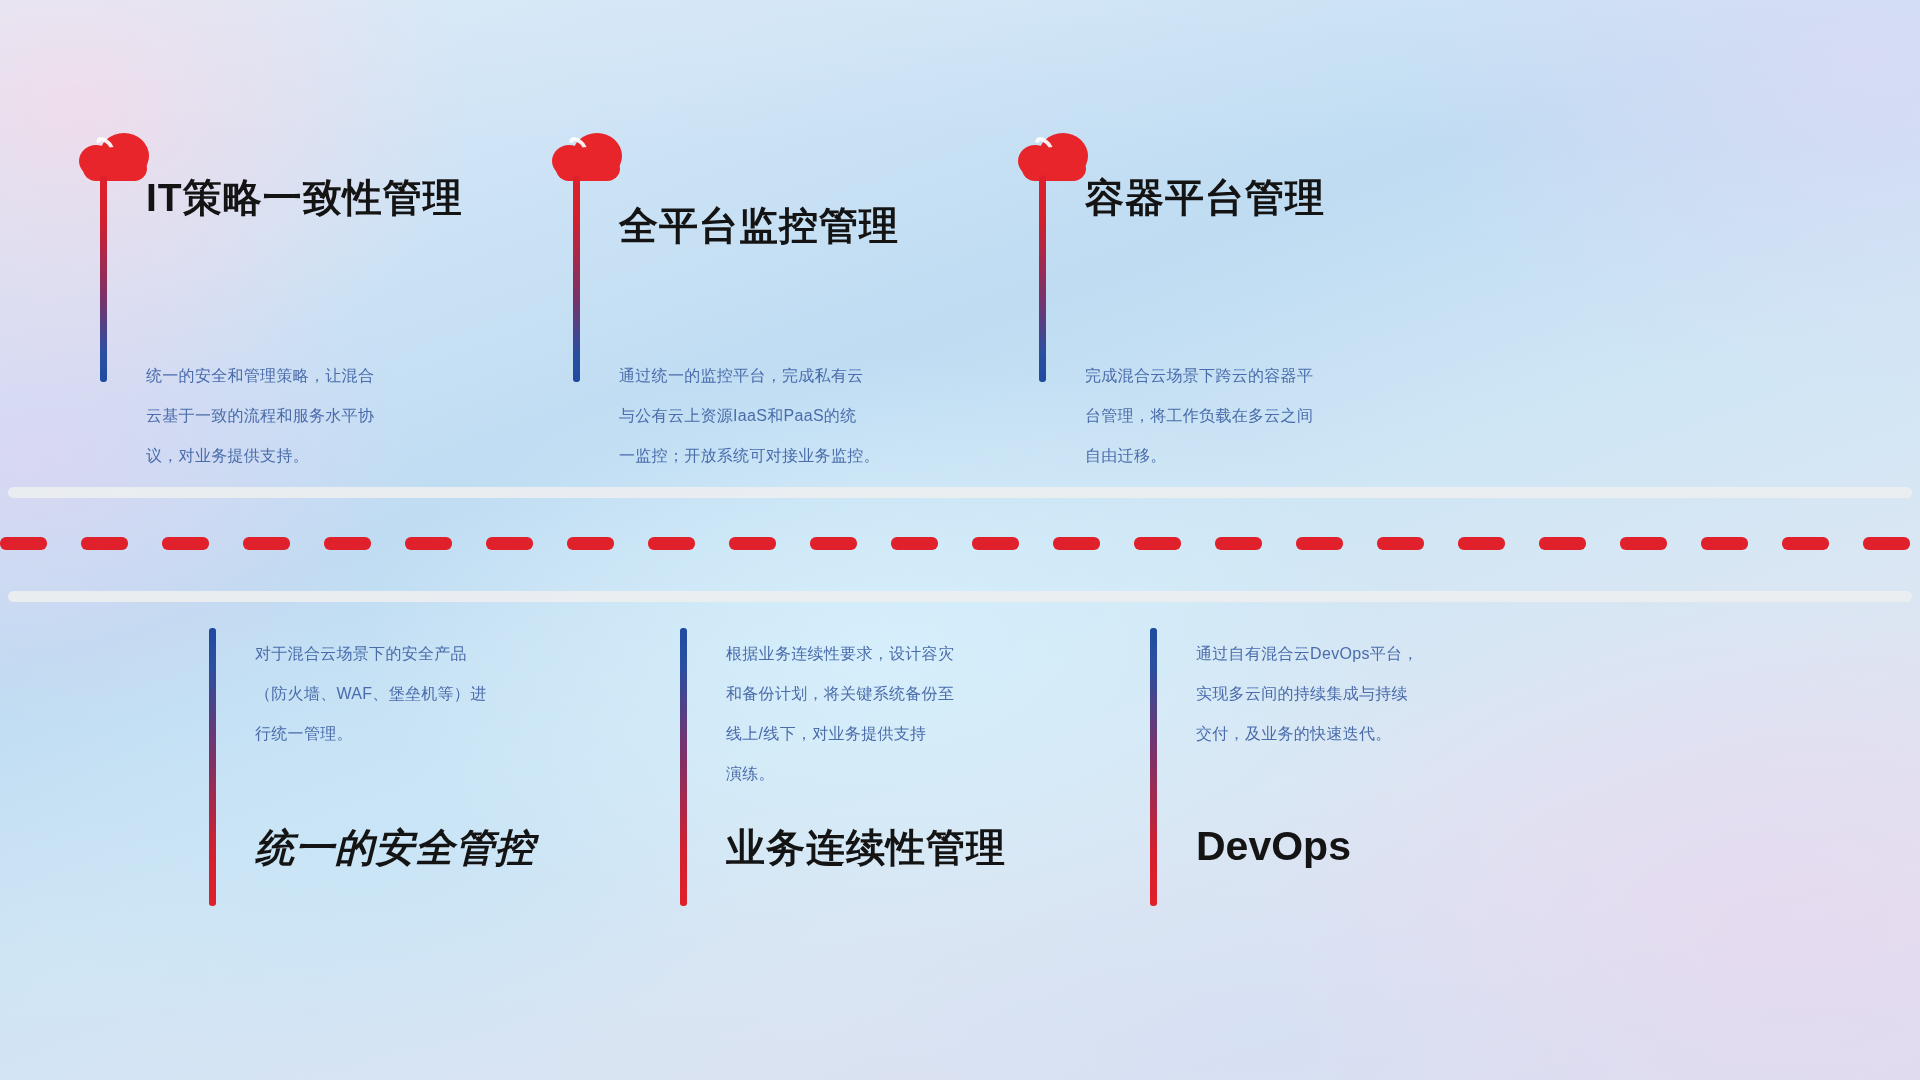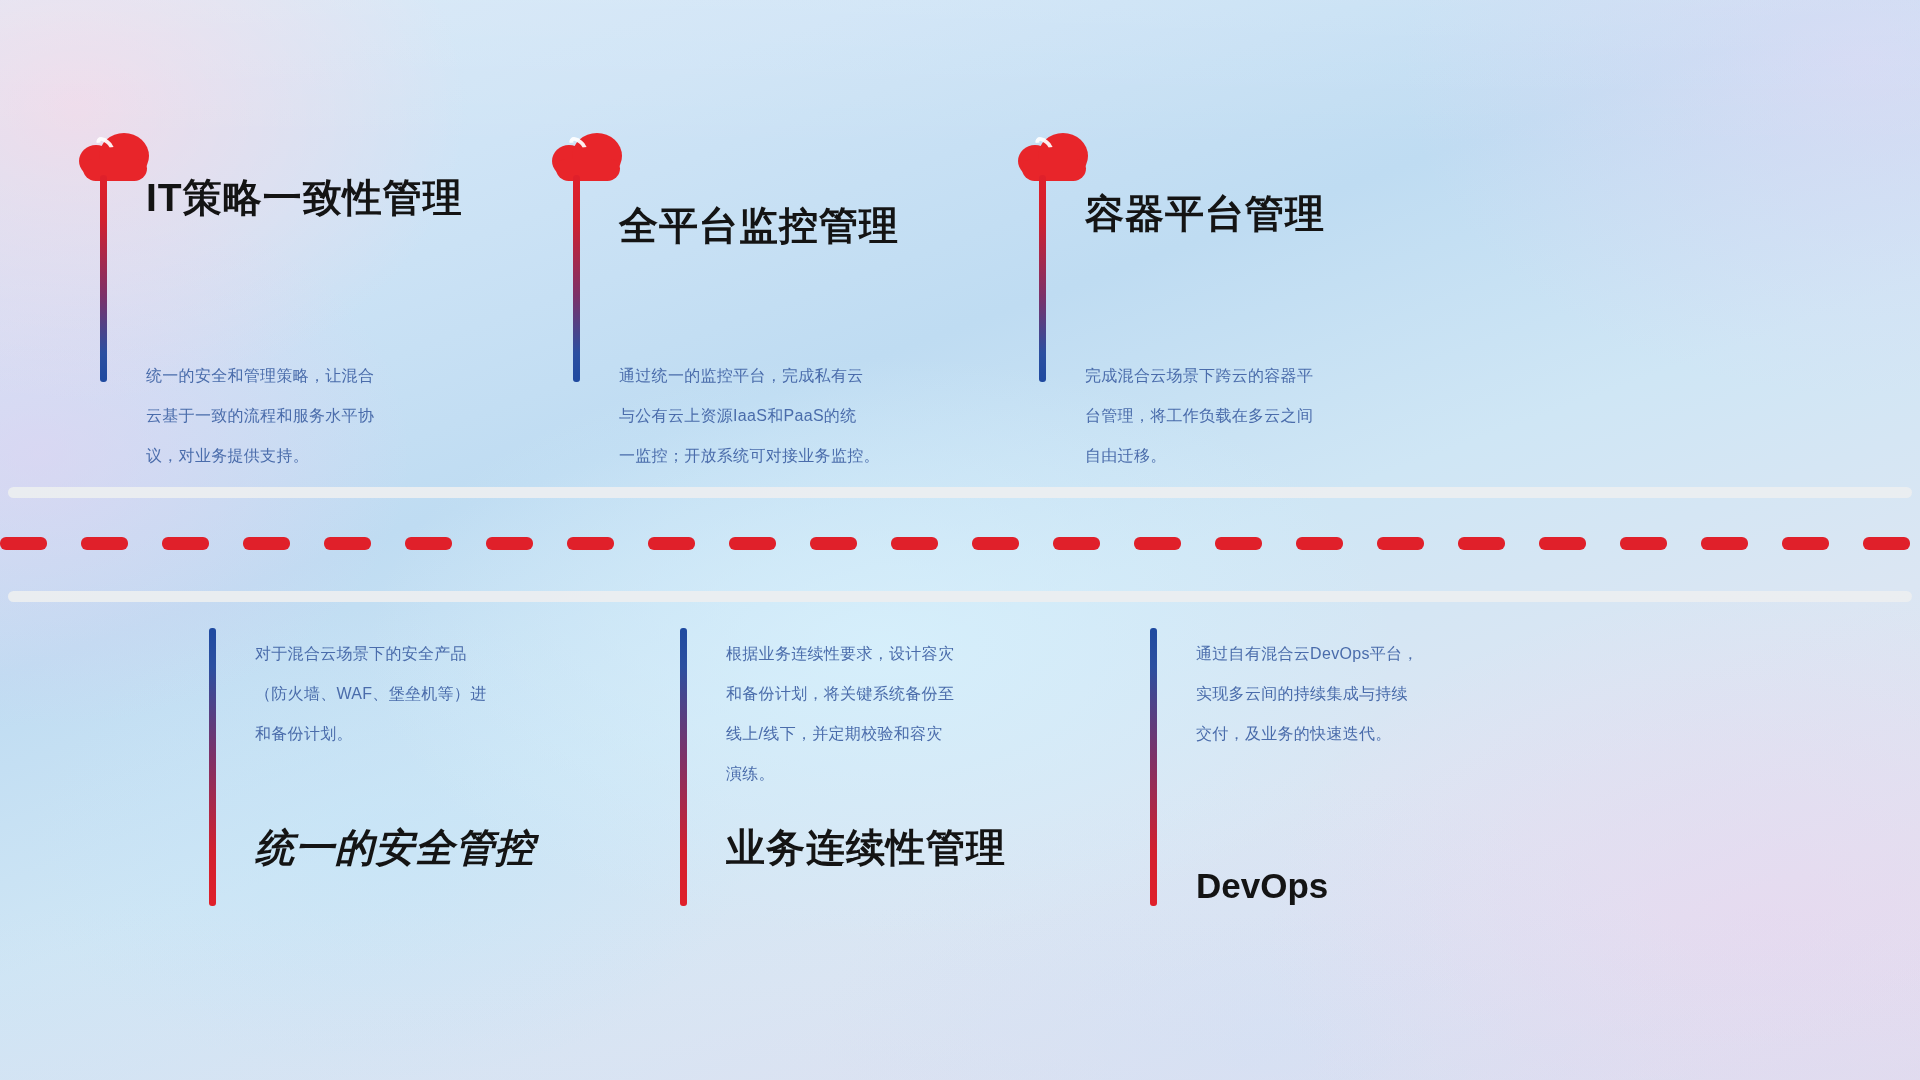--- a/index.html
+++ b/index.html
@@ -85,21 +85,21 @@
   
   .title {
     position:absolute;
     font-size:39px;
     font-weight:bold;
     color:#141414;
     letter-spacing:1px;
     white-space:nowrap;
     line-height:1;
   }
-  .title-latin { letter-spacing:0px; font-size:35px;margin-top:42px; }
+  .title-latin { letter-spacing:0px; font-size:41px; }
 
   .body {
     position:absolute;
     font-size:16px;
     line-height:40px;
     color:#4a6cab;
     letter-spacing:0.3px;
     white-space:pre-line;
   }
 
@@ -162,21 +162,21 @@
   </div>
 
   <div class="col">
     <div class="cloud cloud-up" style="left:1018px; top:131px;">
       <div class="lobe l-small"></div>
       <div class="lobe l-big"></div>
       <div class="base"></div>
       <div class="shine"></div>
     </div>
     <div class="stem stem-top" style="left:1039px; top:175px; height:207px;"></div>
-    <div class="title" style="left:1085px; top:178px;margin-top:16px;">容器平台管理</div>
+    <div class="title" style="left:1085px; top:178px;">容器平台管理</div>
     <div class="body" style="left:1085px; top:356px; width:380px;font-family:Liberation Serif, serif;">完成混合云场景下跨云的容器平
 台管理，将工作负载在多云之间
 自由迁移。</div>
   </div>
 
   <div id="divider" style="top:487px; height:120px;">
     <div class="rail" style="top:0px;"></div>
     <div id="dash-line" style="top:50px;">
         <div class="dash"></div>
         <div class="dash"></div>
@@ -203,35 +203,35 @@
         <div class="dash"></div>
         <div class="dash"></div>
       </div>
     <div class="rail" style="top:104px;"></div>
   </div>
 
   <div class="col">
     <div class="stem stem-bottom" style="left:209px; top:628px; height:278px;"></div>
     <div class="body" style="left:255px; top:634px; width:390px;">对于混合云场景下的安全产品
 （防火墙、WAF、堡垒机等）进
-和备份计划。</div>
+行统一管理。</div>
     <div class="title" style="left:255px; top:828px;font-style:italic;">统一的安全管控</div>
     <div class="cloud cloud-down" style="left:188px; top:898px;">
       <div class="lobe l-small"></div>
       <div class="lobe l-big"></div>
       <div class="base"></div>
       <div class="shine"></div>
     </div>
   </div>
 
   <div class="col">
     <div class="stem stem-bottom" style="left:680px; top:628px; height:278px;"></div>
     <div class="body" style="left:726px; top:634px; width:390px;">根据业务连续性要求，设计容灾
 和备份计划，将关键系统备份至
-线上/线下，并定期校验和容灾
+线上/线下，对业务提供支持
 演练。</div>
     <div class="title" style="left:726px; top:828px;">业务连续性管理</div>
     <div class="cloud cloud-down" style="left:659px; top:898px;">
       <div class="lobe l-small"></div>
       <div class="lobe l-big"></div>
       <div class="base"></div>
       <div class="shine"></div>
     </div>
   </div>
 

